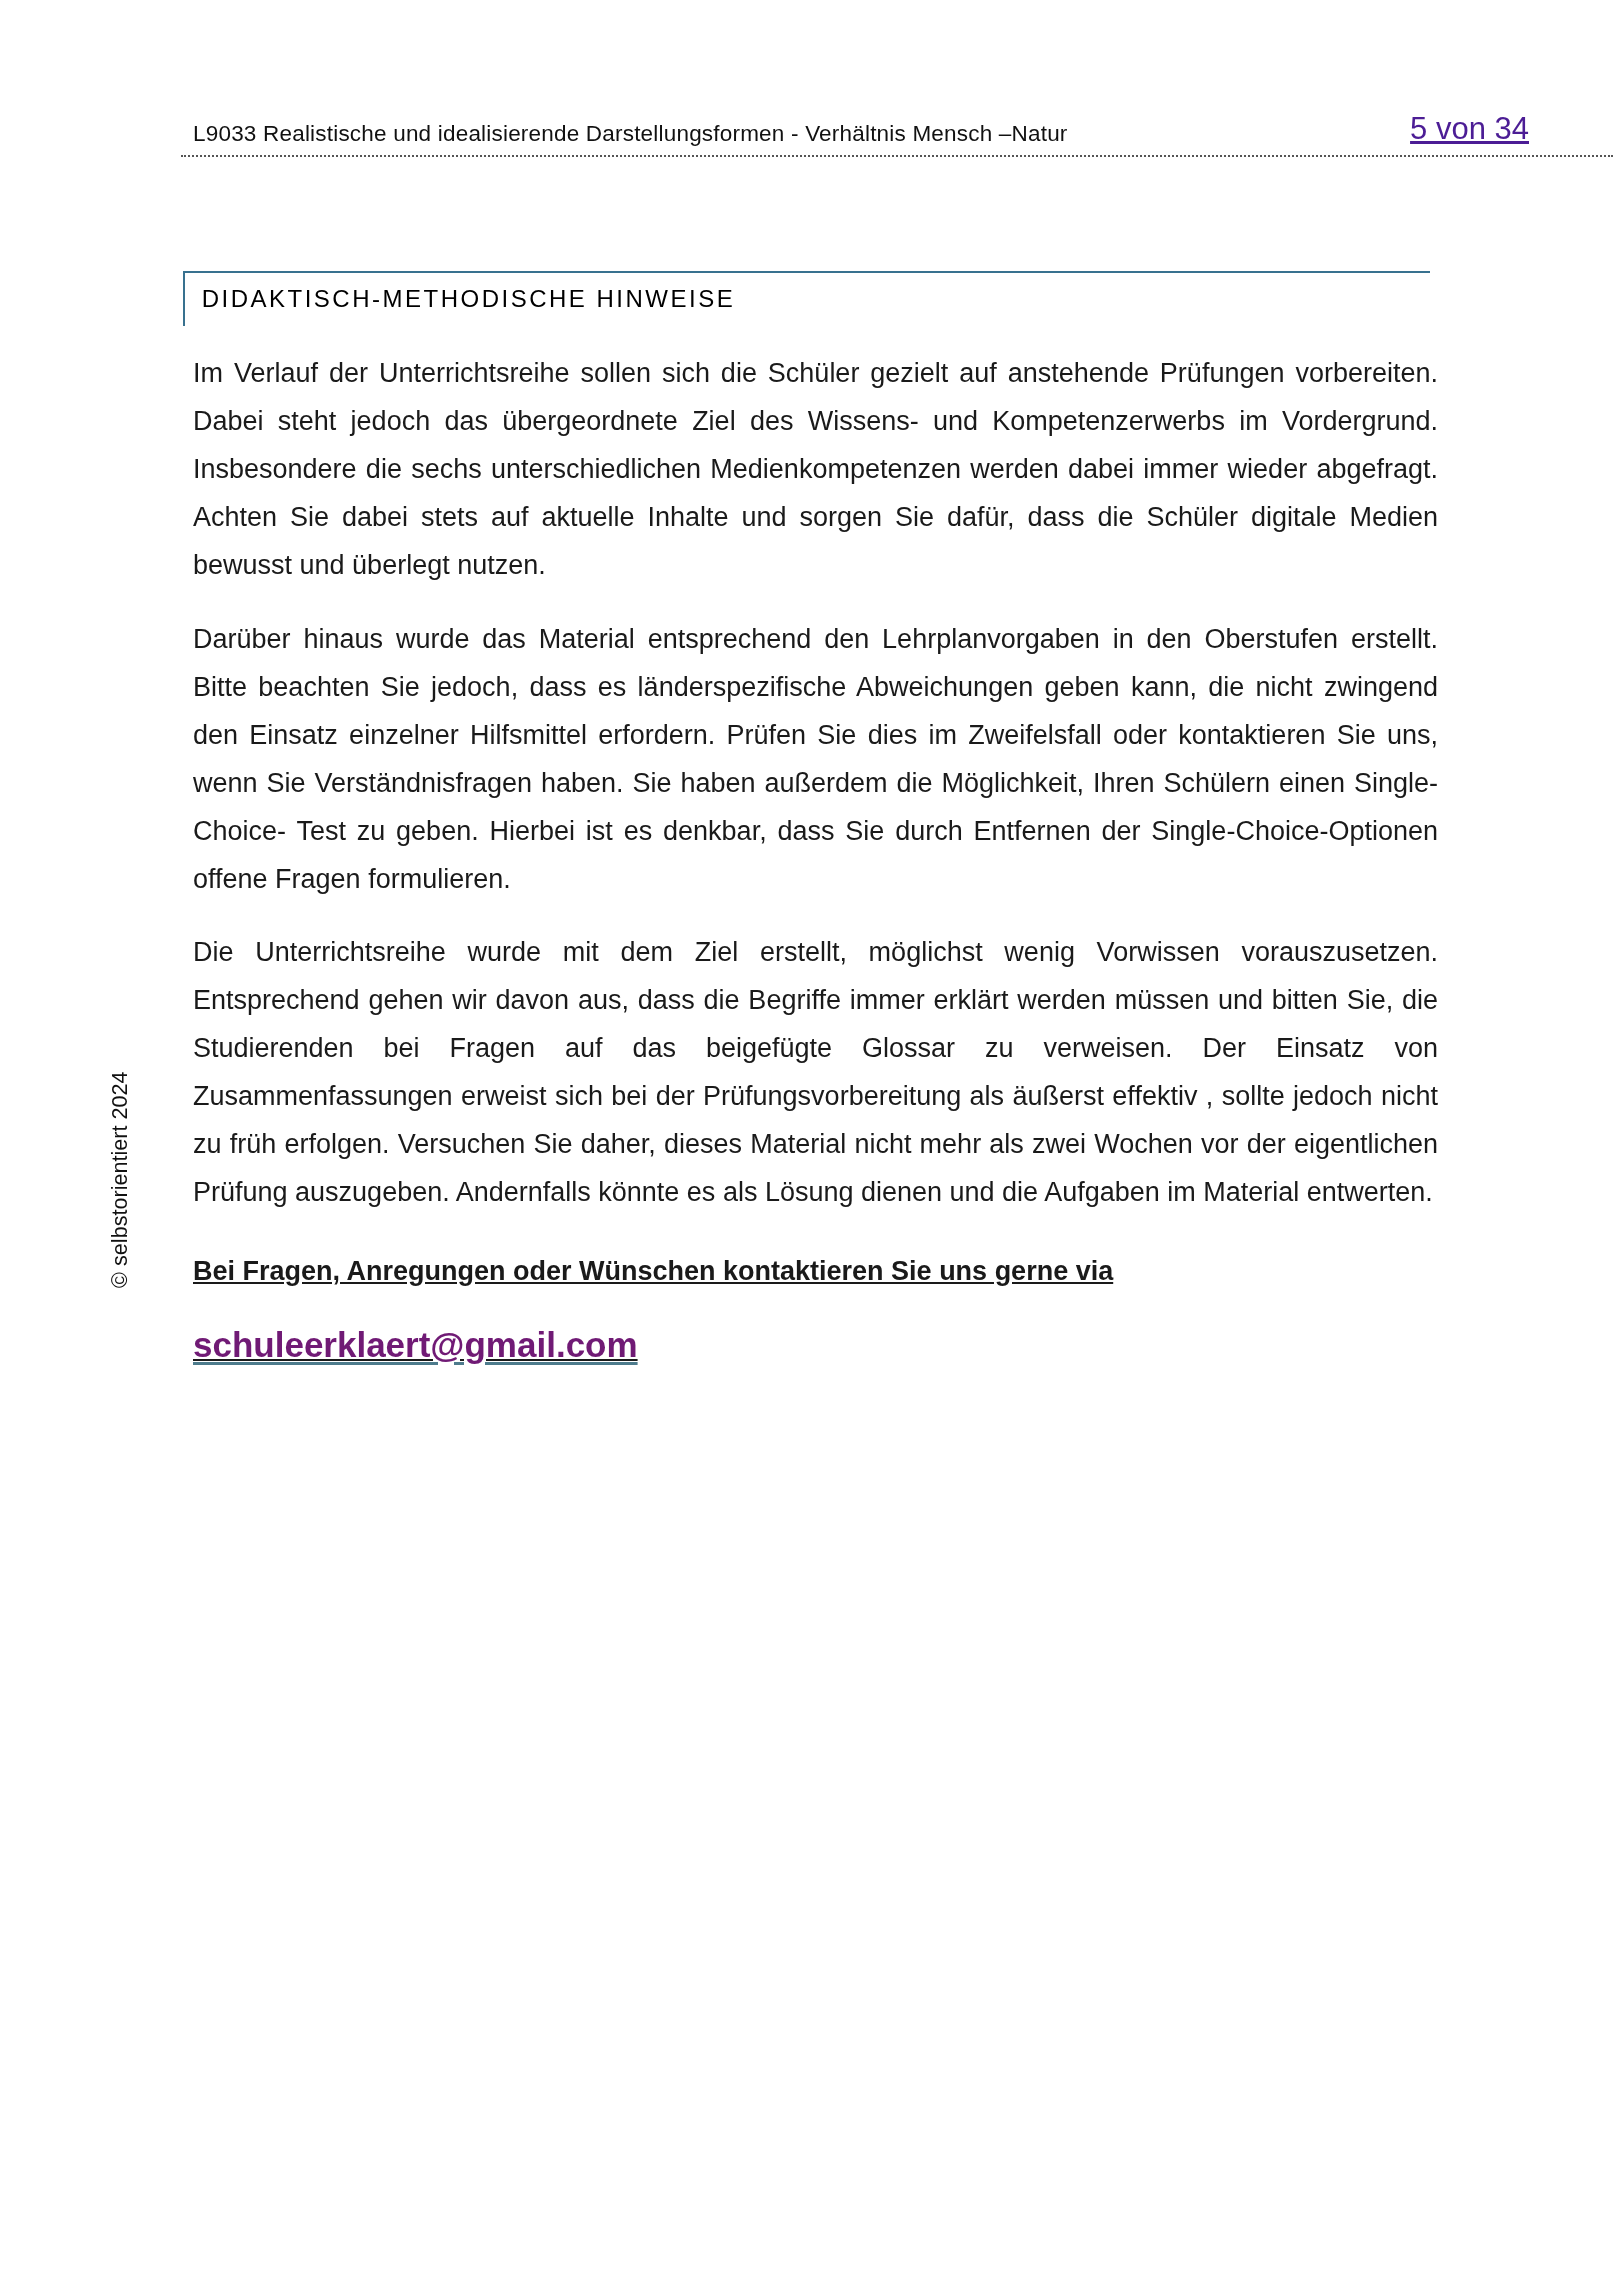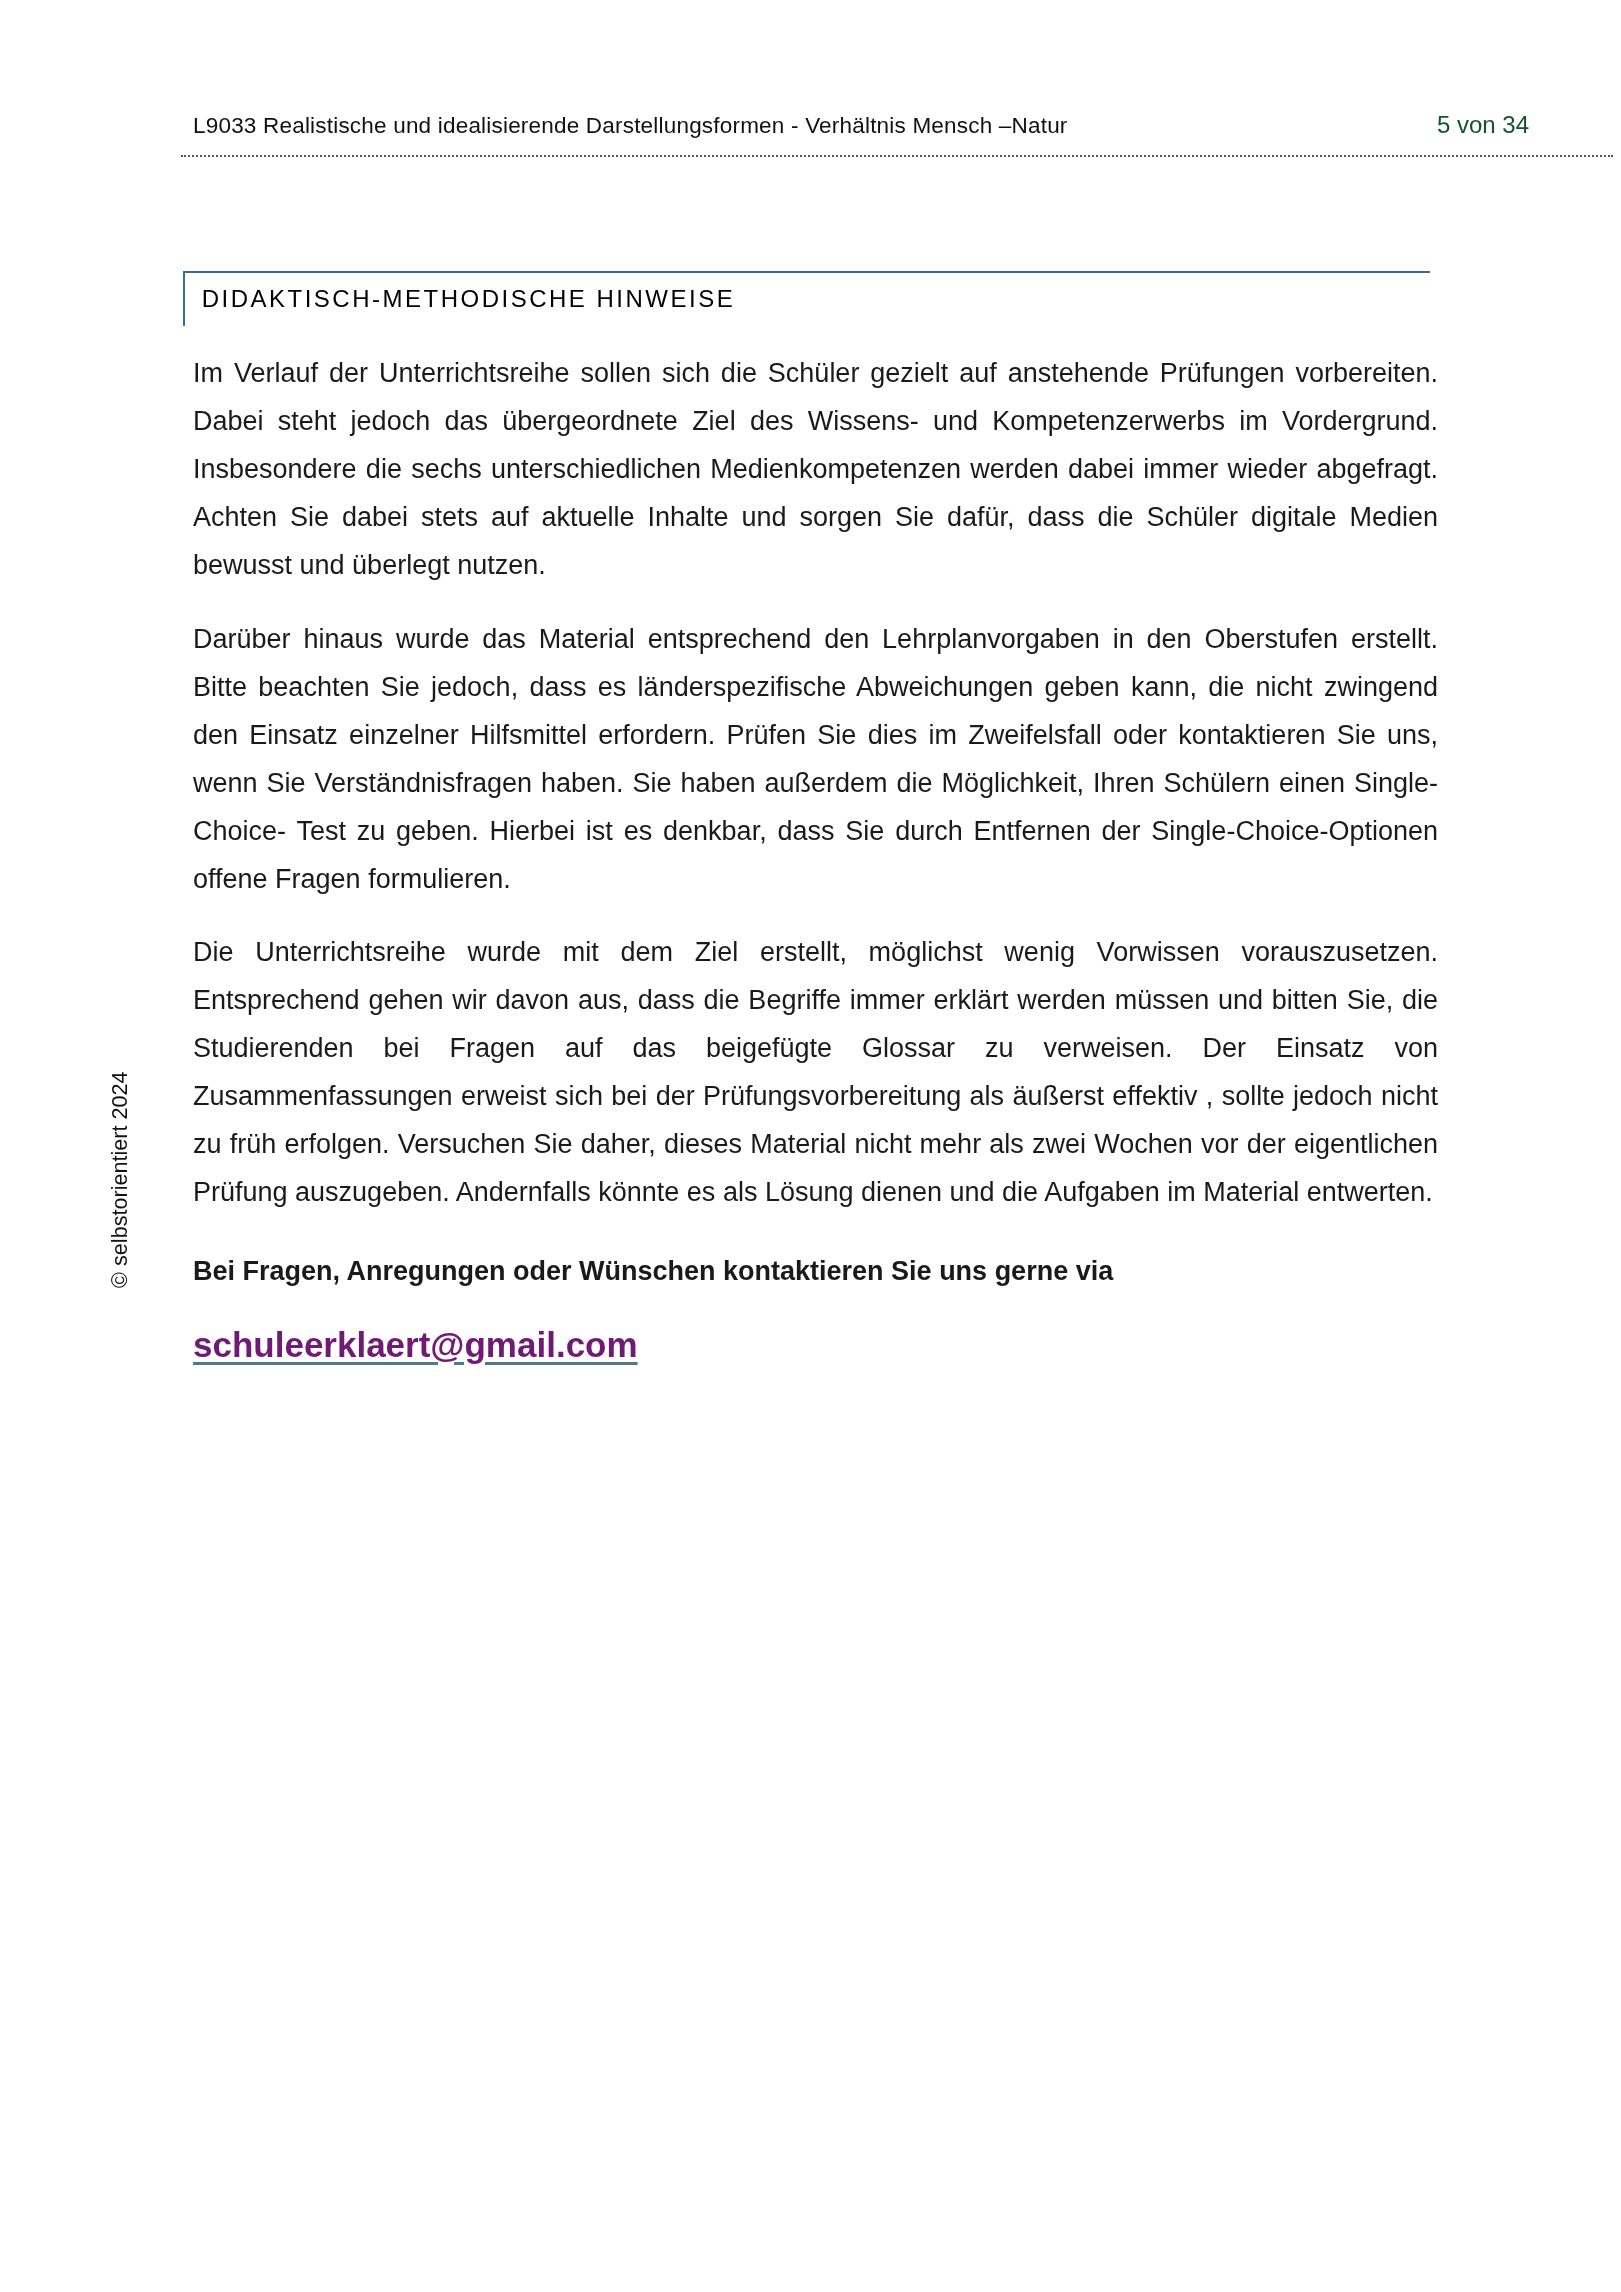--- a/index.html
+++ b/index.html
@@ -23,23 +23,24 @@
     justify-content: space-between;
     align-items: flex-end;
   }
   .running-header .doc-title {
     font-size: 22.5px;
     letter-spacing: 0.2px;
     color: #111;
     white-space: nowrap;
   }
   .running-header .page-num {
-    font-size: 24px;
-    color: #14532d;
+    font-size: 31px;
+    color: #4c1d95;
     white-space: nowrap;
+    text-decoration: underline;
   }
   .header-rule {
     position: absolute;
     top: 155px;
     left: 181px;
     right: 7.8px;
     border-bottom: 2px dotted #555;
   }
   
   .section-box {
@@ -69,20 +70,21 @@
   .body-text p {
     margin: 0 0 25.5px 0;
     font-size: 27px;
     line-height: 48px;
     text-align: justify;
     color: #1a1a1a;
   }
   .contact-block {
     margin-top: 31px;
     text-align: center;
+    text-decoration: underline;
   }
   .contact-line {
     font-size: 30px;
     font-weight: 700;
     color: #111;
     margin: 0 0 17.6px 0;
   }
   .contact-email a, .contact-email span {
     font-size: 35px;
     font-weight: 700;

